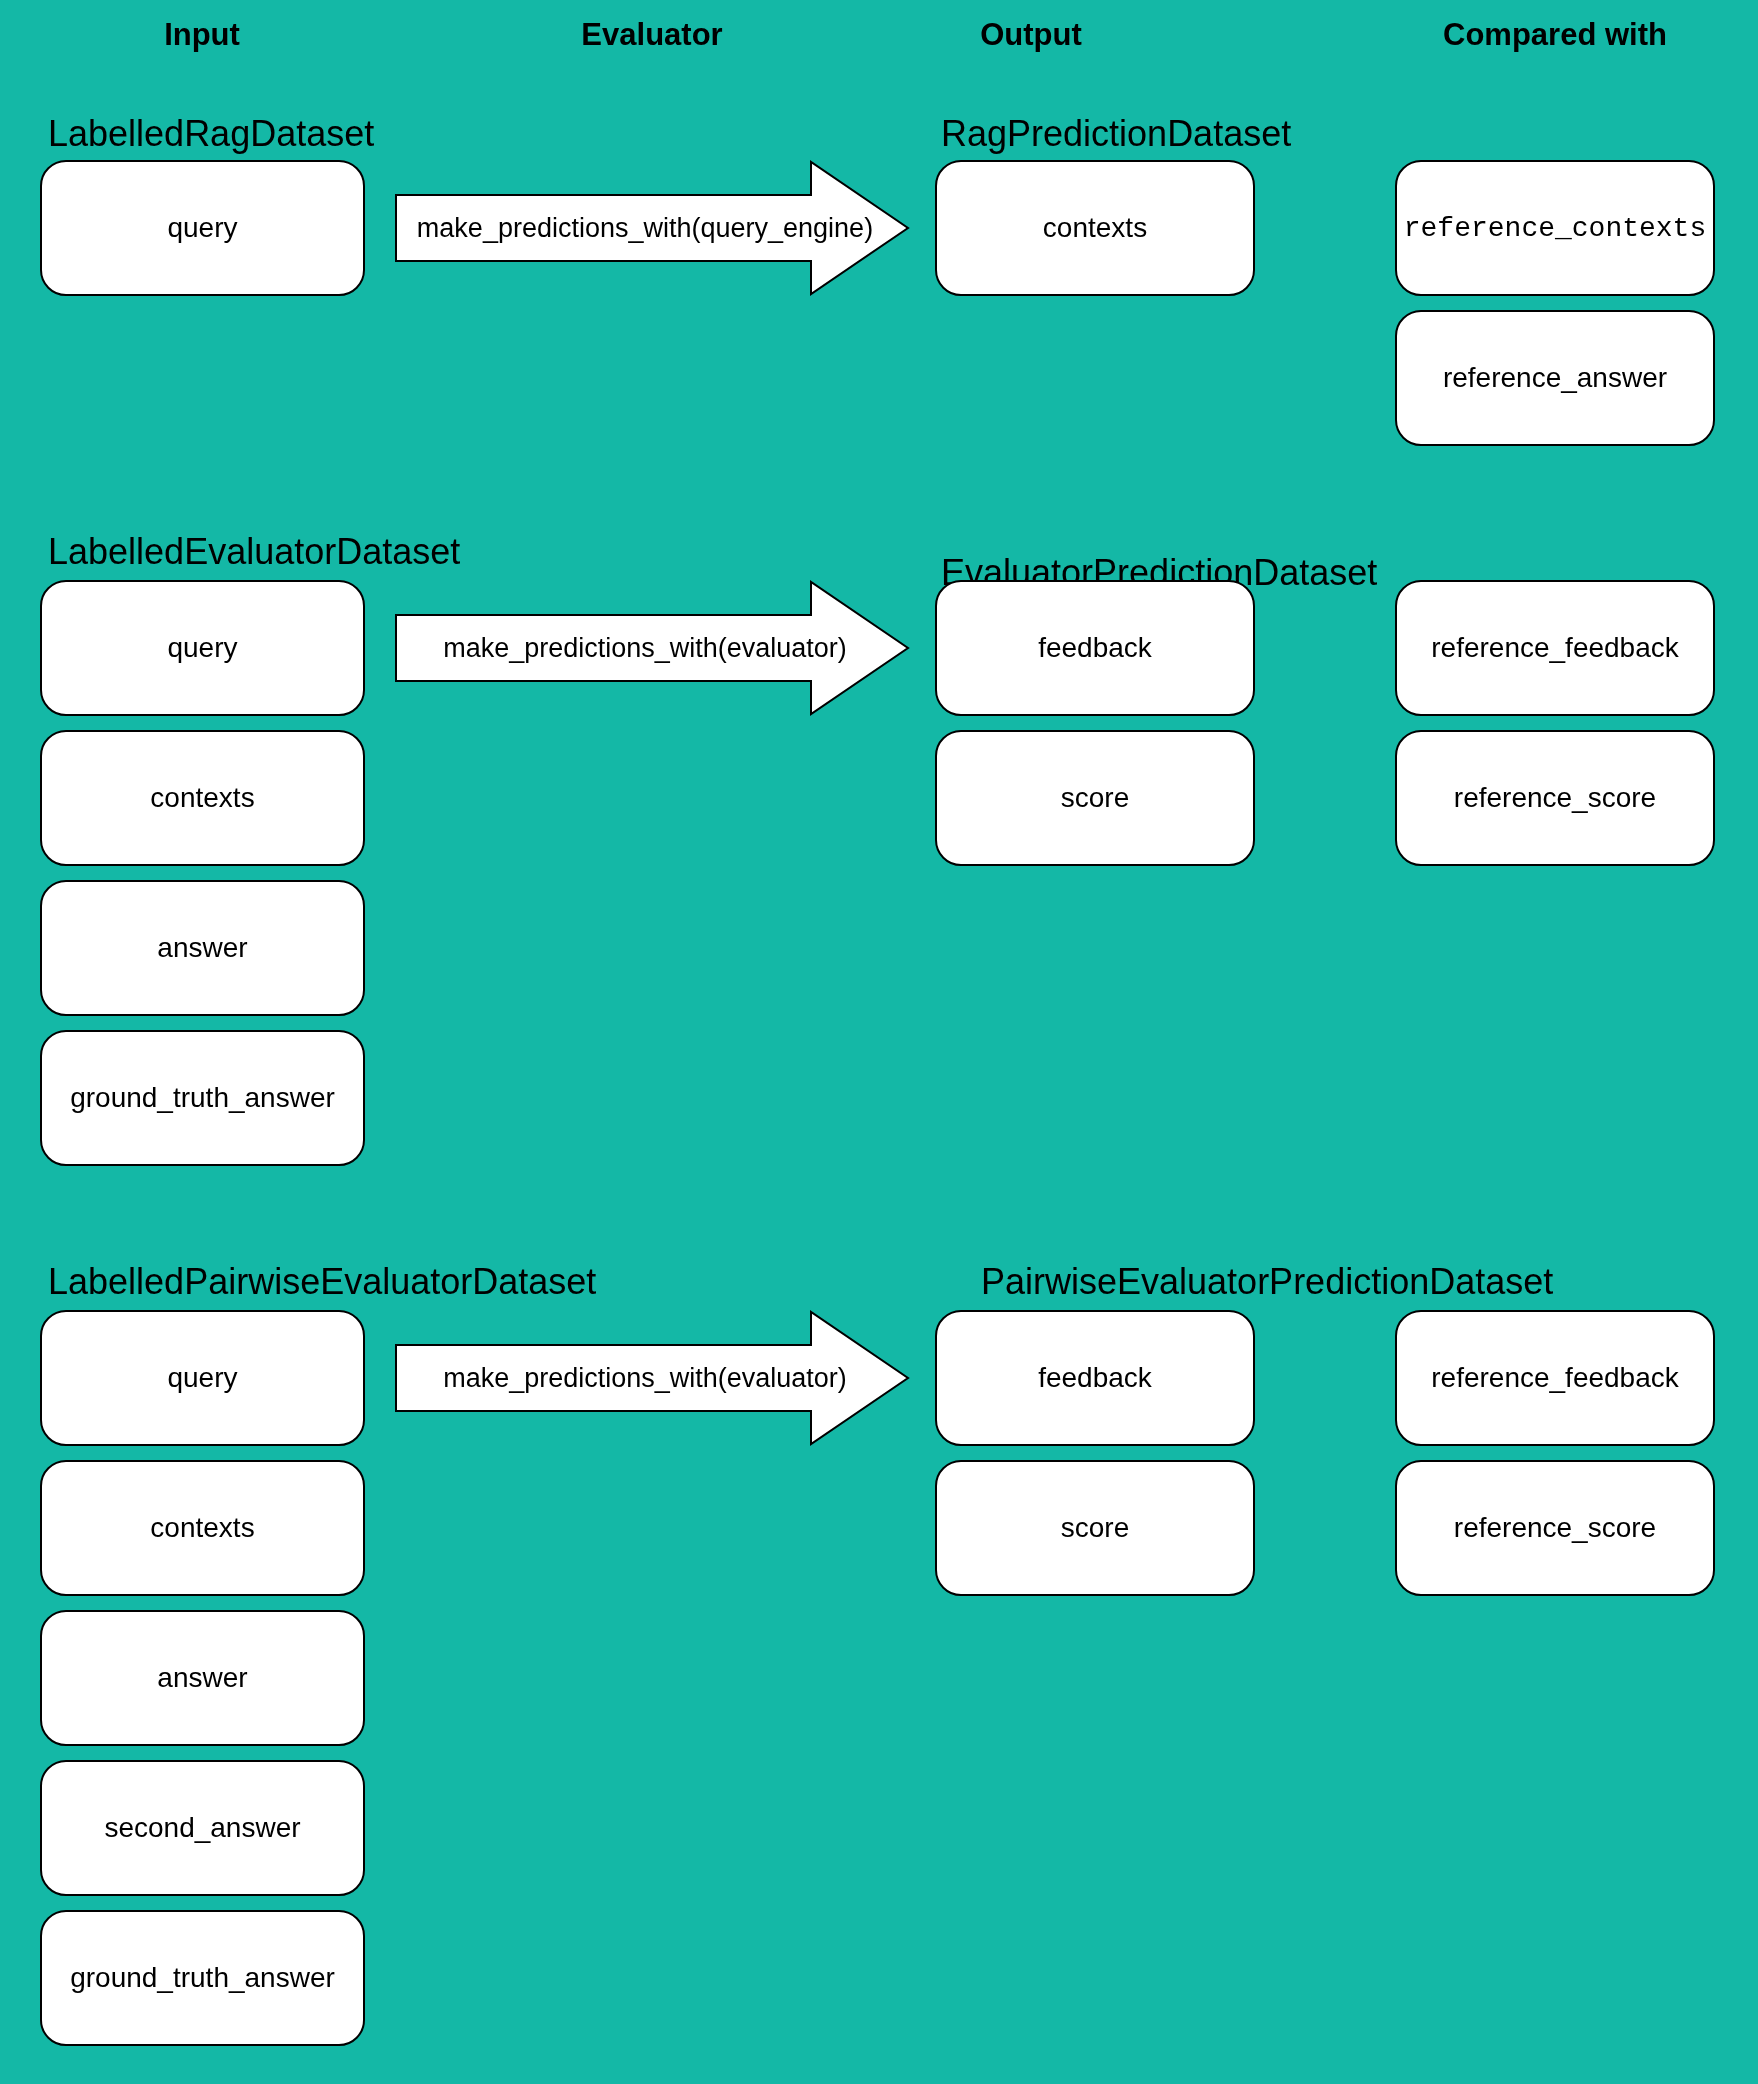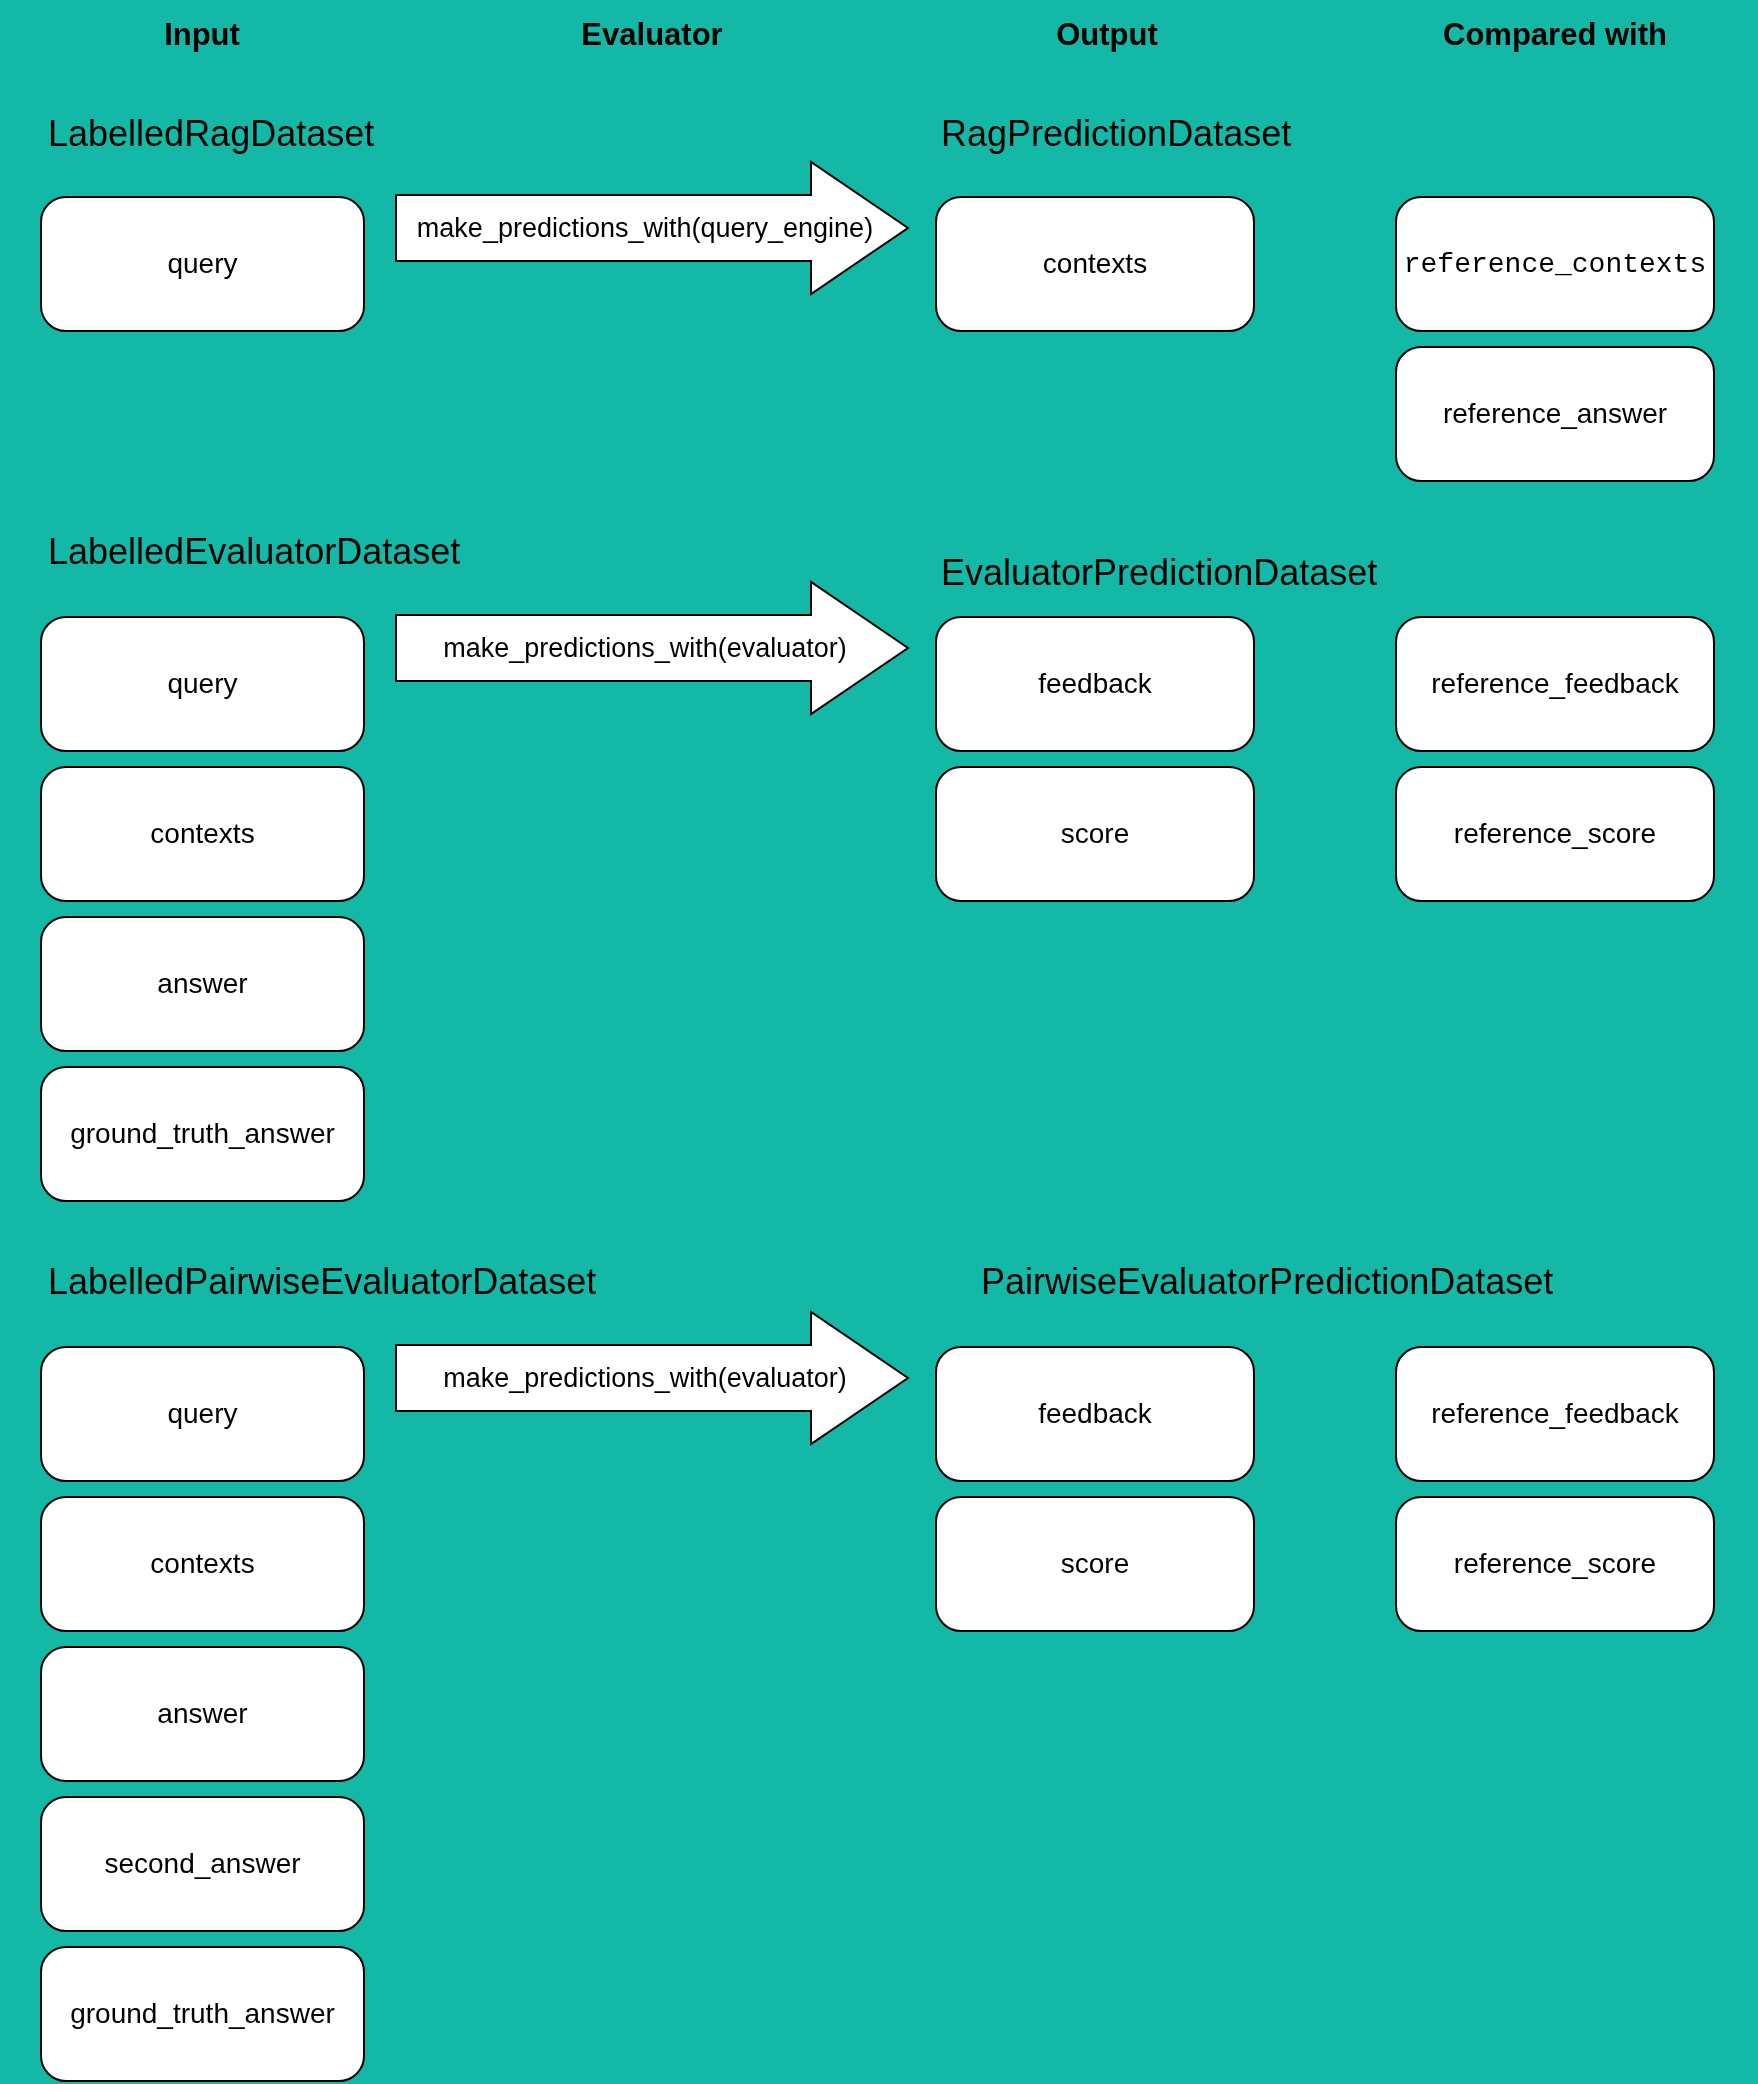--- a/index.html
+++ b/index.html
@@ -40,21 +40,20 @@
     width: 325px;
     height: 136px;
     border: 2px solid #000000;
     border-radius: 26px;
     background: #ffffff;
     display: flex;
     align-items: center;
     justify-content: center;
     font-size: 28px;
     white-space: nowrap;
-    margin-top: 36px;
   }
   .fbox.narrow { width: 320px; }
   .arrow {
     position: absolute;
     width: 515px;
     height: 136px;
   }
   .arrow svg {
     position: absolute;
     left: 0; top: 0;
@@ -80,21 +79,21 @@
     stroke-linejoin: miter;
   }
 </style>
 </head>
 <body>
 
 <div id="canvas">
 
   <div class="col-header" style="left:202px;">Input</div>
   <div class="col-header" style="left:652px;">Evaluator</div>
-  <div class="col-header" style="left:1107px;text-align:right;">Output</div>
+  <div class="col-header" style="left:1031px;text-align:right;">Output</div>
   <div class="col-header" style="left:1555px;">Compared with</div>
 
   <div class="dataset-title" style="left:48px; top:114px;">LabelledRagDataset</div>
   <div class="fbox" style="left:40px; top:160px;">
     <span>query</span>
   </div>
 
   <div class="arrow" style="left:395px; top:160px;text-align:center;">
     <svg viewBox="0 0 515 136">
       <polygon class="arrow-shape" points="1,35 416,35 416,2 513,68 416,134 416,101 1,101"></polygon>

